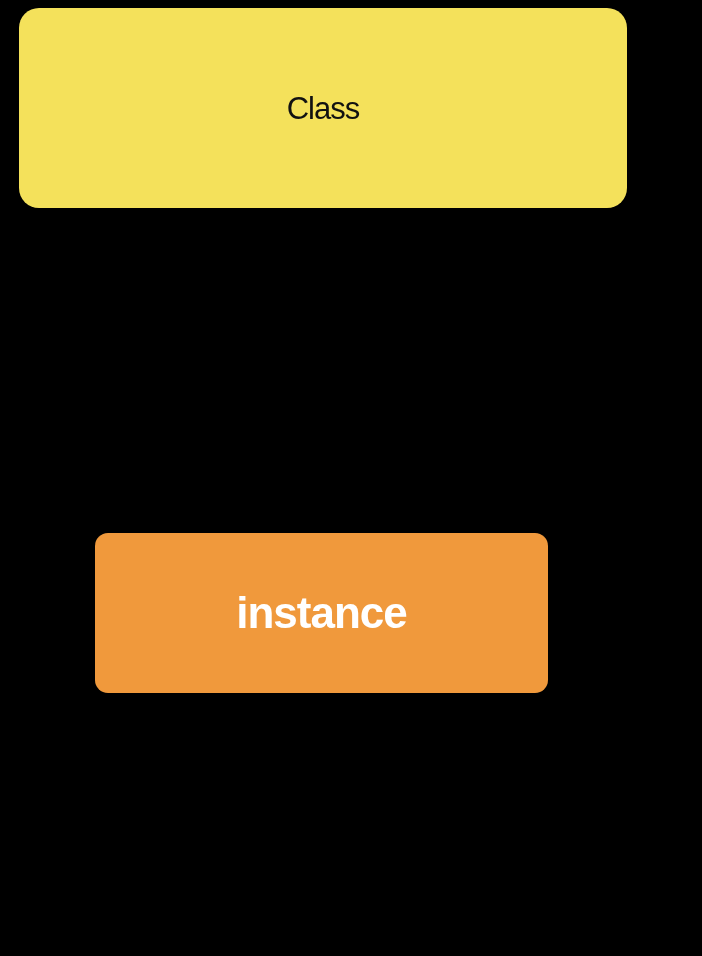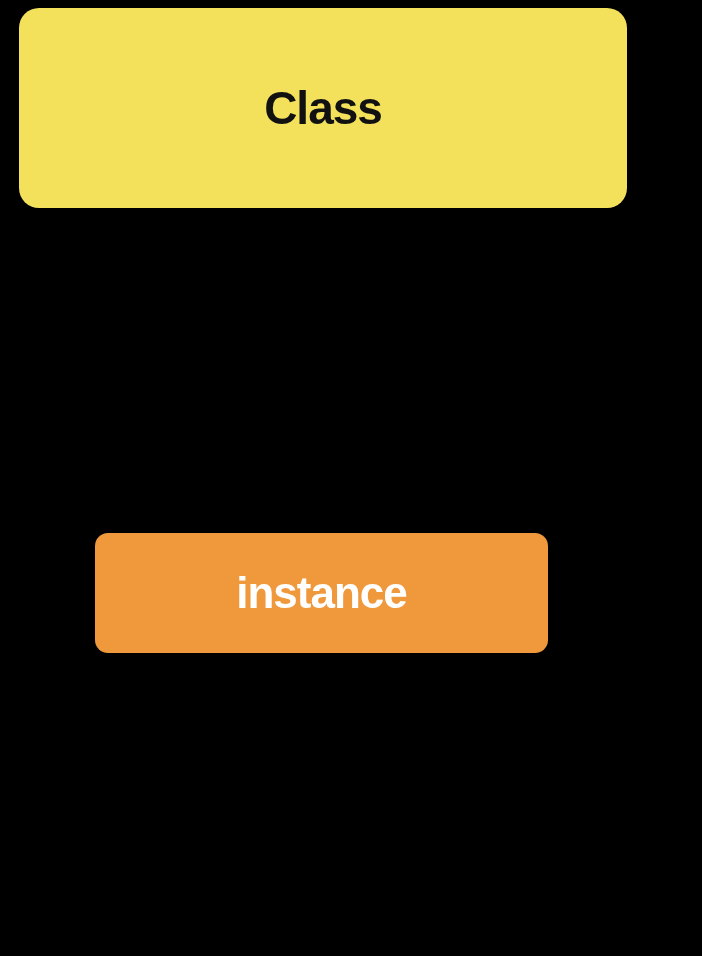--- a/index.html
+++ b/index.html
@@ -28,29 +28,29 @@
     box-sizing: border-box;
   }
   .node-class {
     left: 19px;
     top: 8px;
     width: 608px;
     height: 200px;
     border-radius: 20px;
   }
   .node-class .node-label {
-    font-size: 46px;
-    font-weight: 700;
+    font-size: 31px;
+    font-weight: 400;
     letter-spacing: -1px;
   }
   .node-instance {
     left: 95px;
     top: 533px;
     width: 453px;
-    height: 120px;
+    height: 160px;
     border-radius: 13px;
   }
   .node-instance .node-label {
     font-size: 44px;
     font-weight: 700;
     letter-spacing: -1px;
   }
   .node-label {
     line-height: 1;
     user-select: none;

